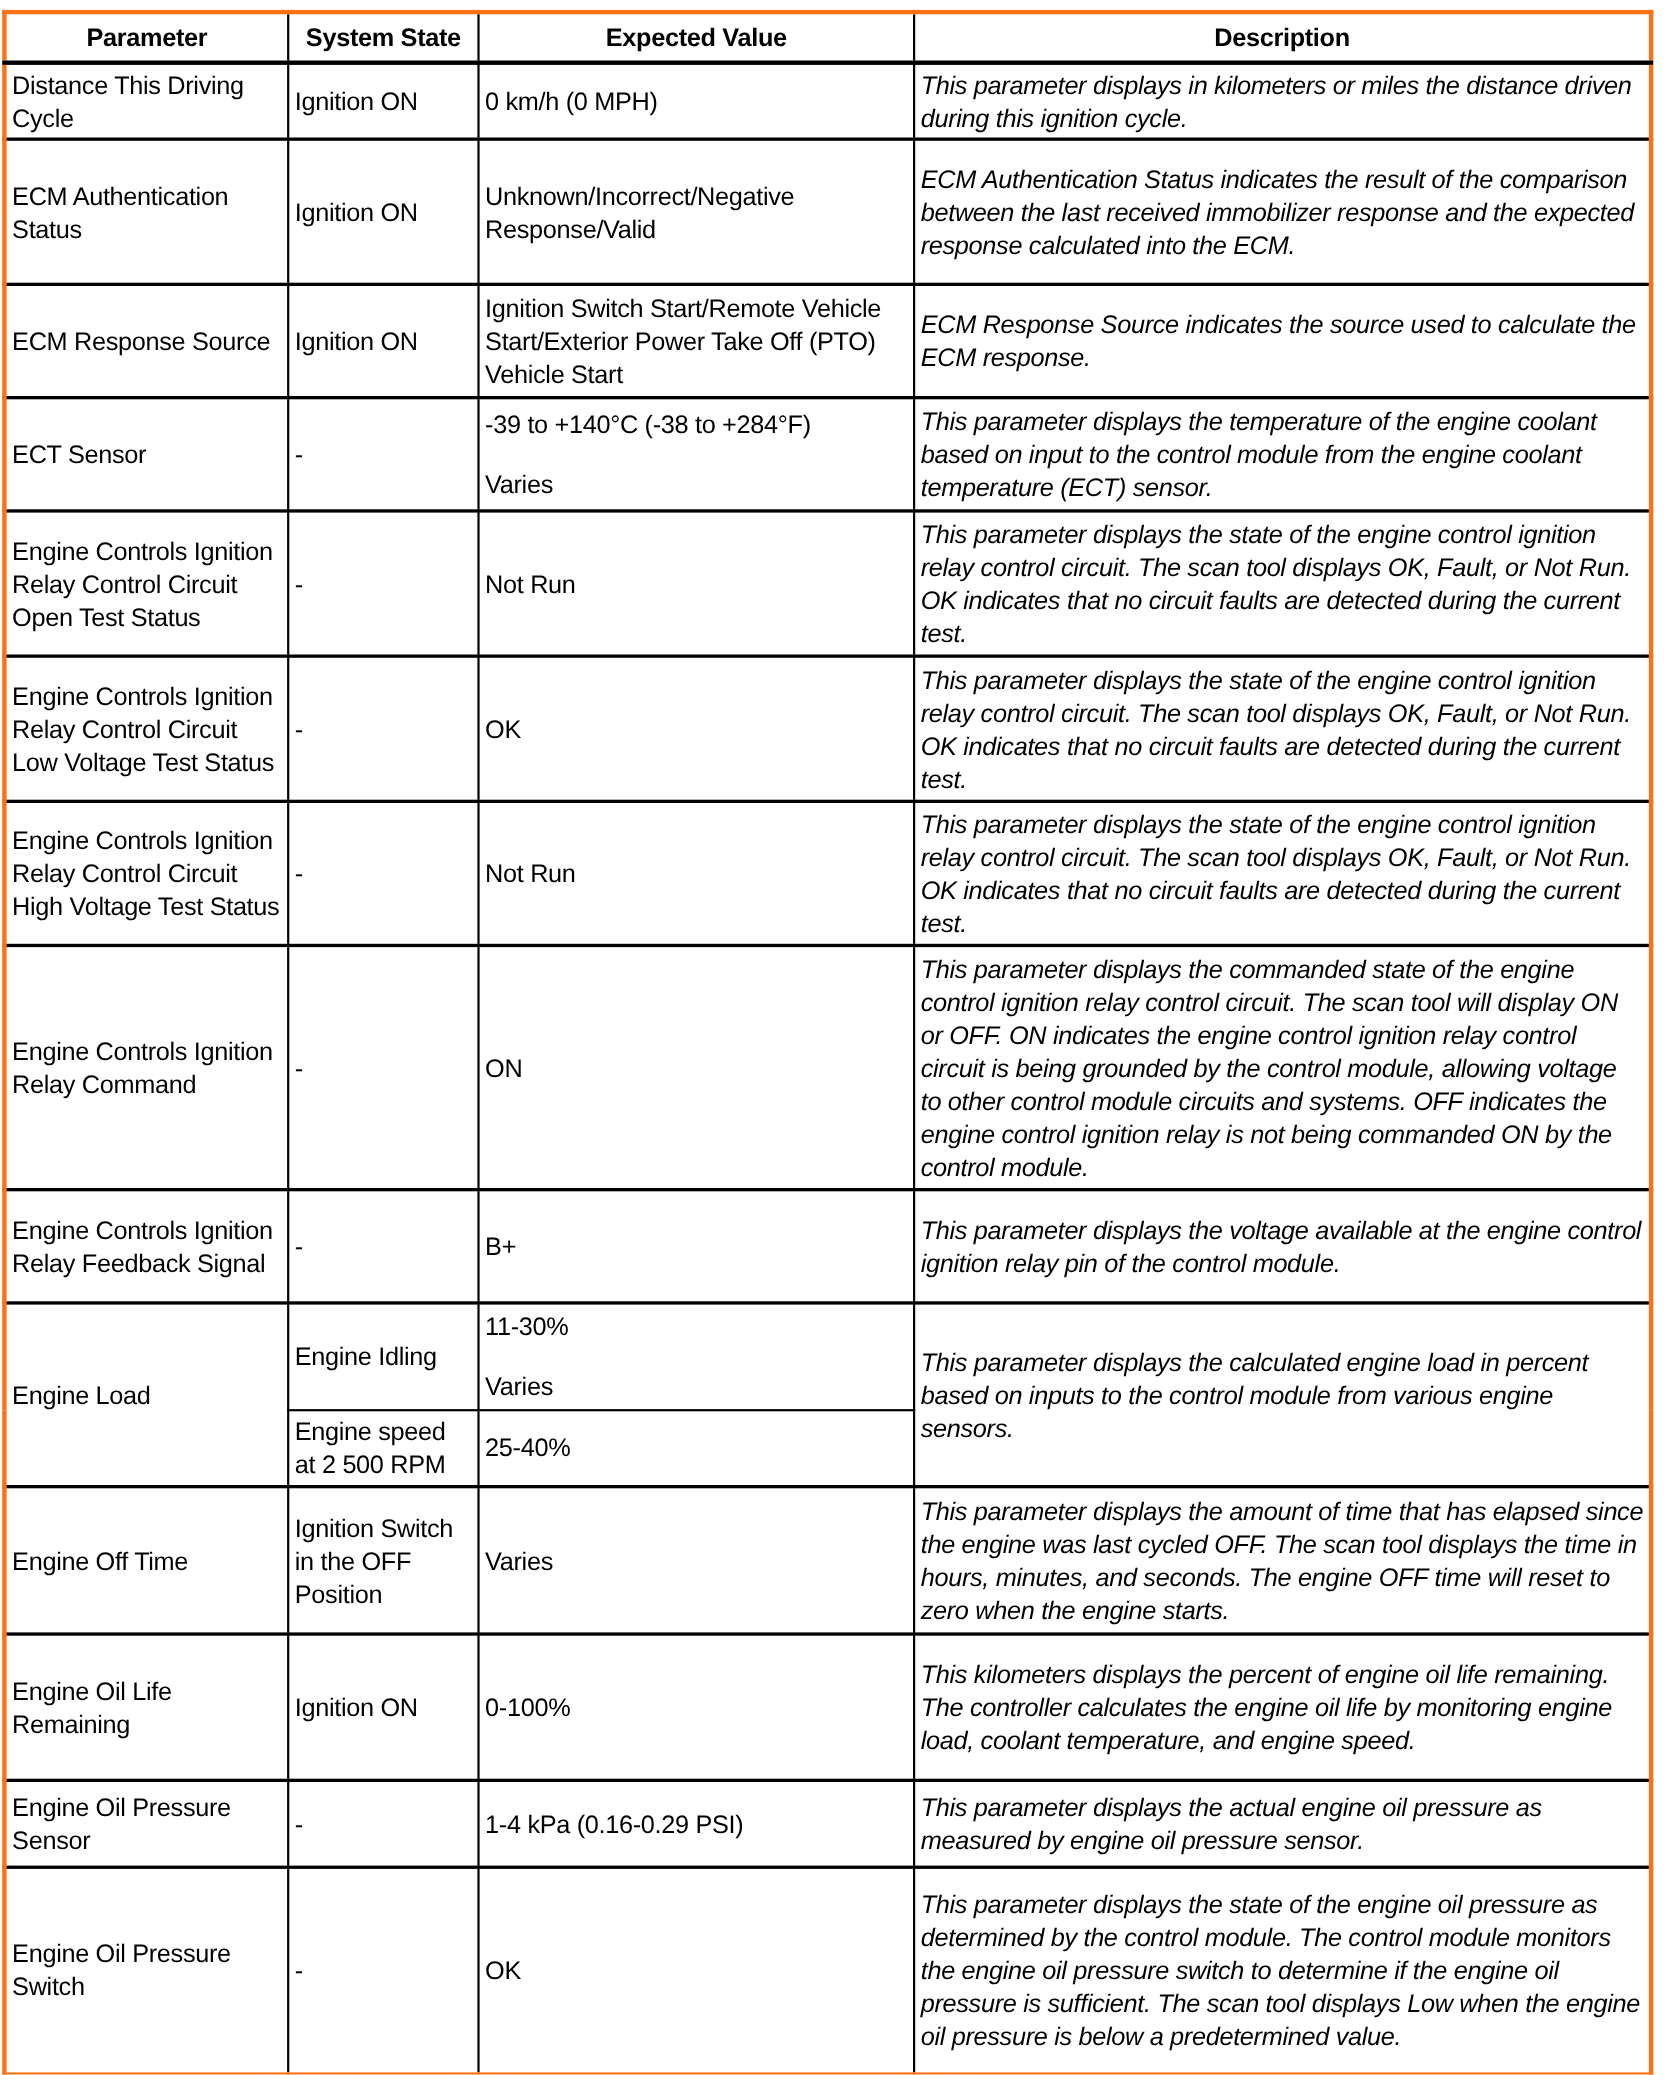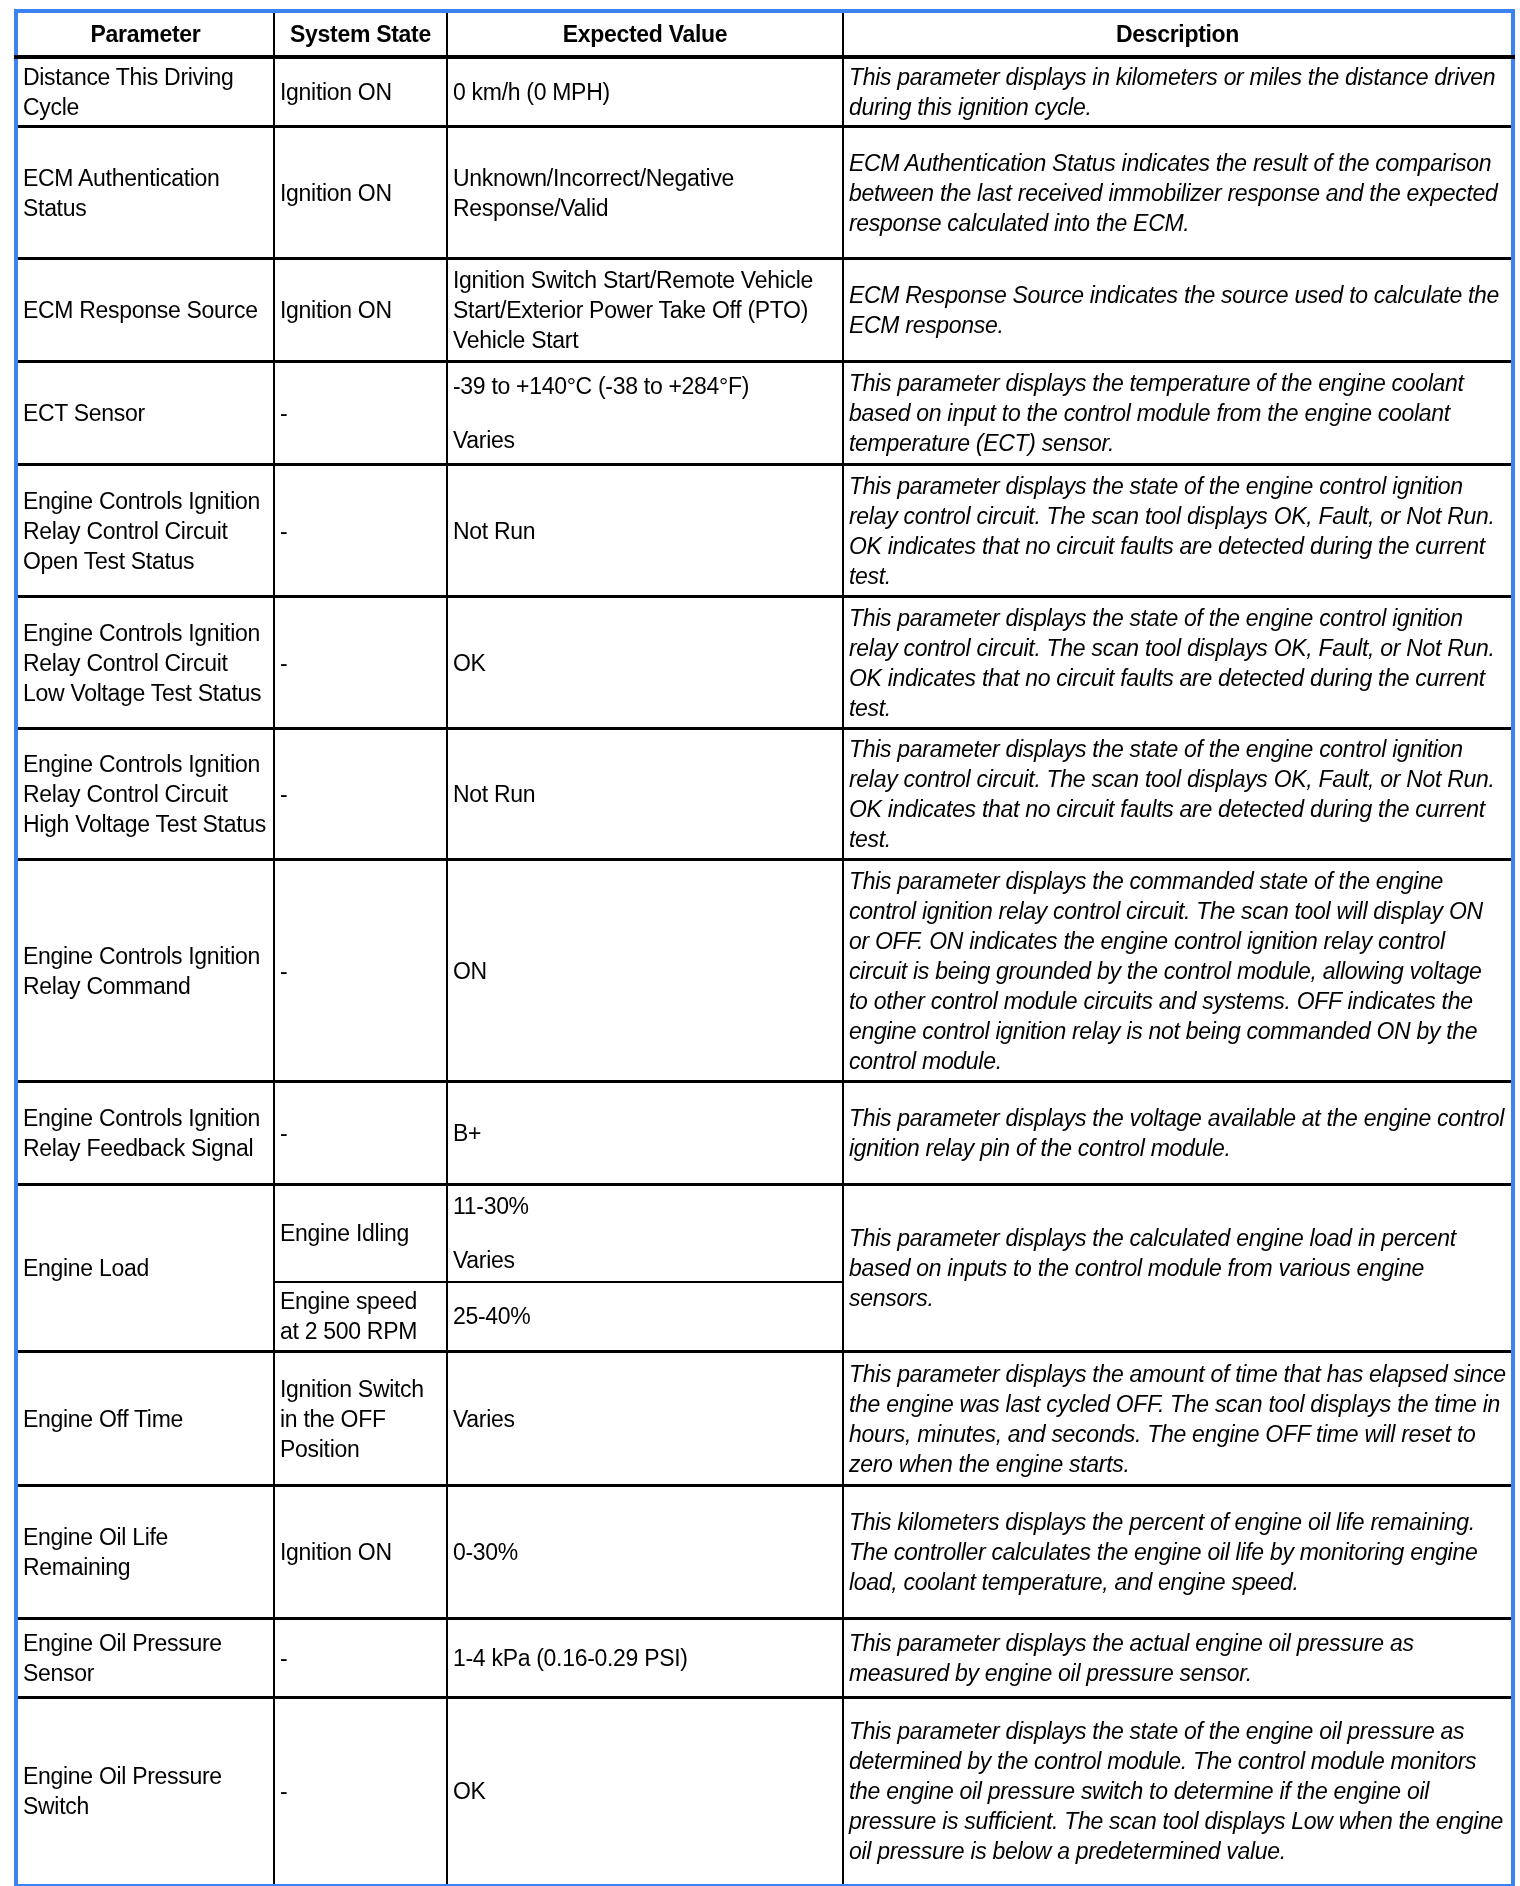--- a/index.html
+++ b/index.html
@@ -1,19 +1,19 @@
 <!DOCTYPE html>
 <html><head>
 <meta charset="utf-8">
 <style>
   html, body { margin:0; padding:0; background:#ffffff; }
   body { width:1520px; height:1886px; position:relative; overflow:hidden;
          font-family:"Liberation Sans", sans-serif; color:#000; }
-  table.params { position:absolute; left:14px; top:9px; width:1497px;
-         border-collapse:collapse; border:4px solid #3b82f6; table-layout:fixed; }
+  table.params { position:absolute; left:2px; top:9px; width:1497px;
+         border-collapse:collapse; border:4px solid #f97316; table-layout:fixed; }
   table.params th, table.params td { border:2px solid #000; padding:3px 5px 3px 5px;
          font-size:23px; line-height:30px; vertical-align:middle; text-align:left;
          letter-spacing:-0.3px; }
   table.params th { font-weight:bold; text-align:center; height:38px; padding:2px 4px; }
   table.params thead tr { border-bottom:4px solid #000; }
   table.params tbody tr.row-main { border-top:3px solid #000; }
   .vstack span { display:block; }
   .vstack .gap { margin-top:24px; }
   td.desc { padding-right:3px;font-style:italic; }
 </style>
@@ -157,21 +157,21 @@
             <span>Varies</span>
           </div>
         </td>
       <td class="desc">This parameter displays the amount of time that has elapsed since the engine was last cycled OFF. The scan tool displays the time in hours, minutes, and seconds. The engine OFF time will reset to zero when the engine starts.</td>
     </tr>
     <tr class="row-main" style="height:133px">
       <td>Engine Oil Life Remaining</td>
       <td>Ignition ON</td>
       <td>
           <div class="vstack">
-            <span>0-30%</span>
+            <span>0-100%</span>
           </div>
         </td>
       <td class="desc">This kilometers displays the percent of engine oil life remaining. The controller calculates the engine oil life by monitoring engine load, coolant temperature, and engine speed.</td>
     </tr>
     <tr class="row-main" style="height:79px">
       <td>Engine Oil Pressure Sensor</td>
       <td>-</td>
       <td>
           <div class="vstack">
             <span>1-4 kPa (0.16-0.29 PSI)</span>

